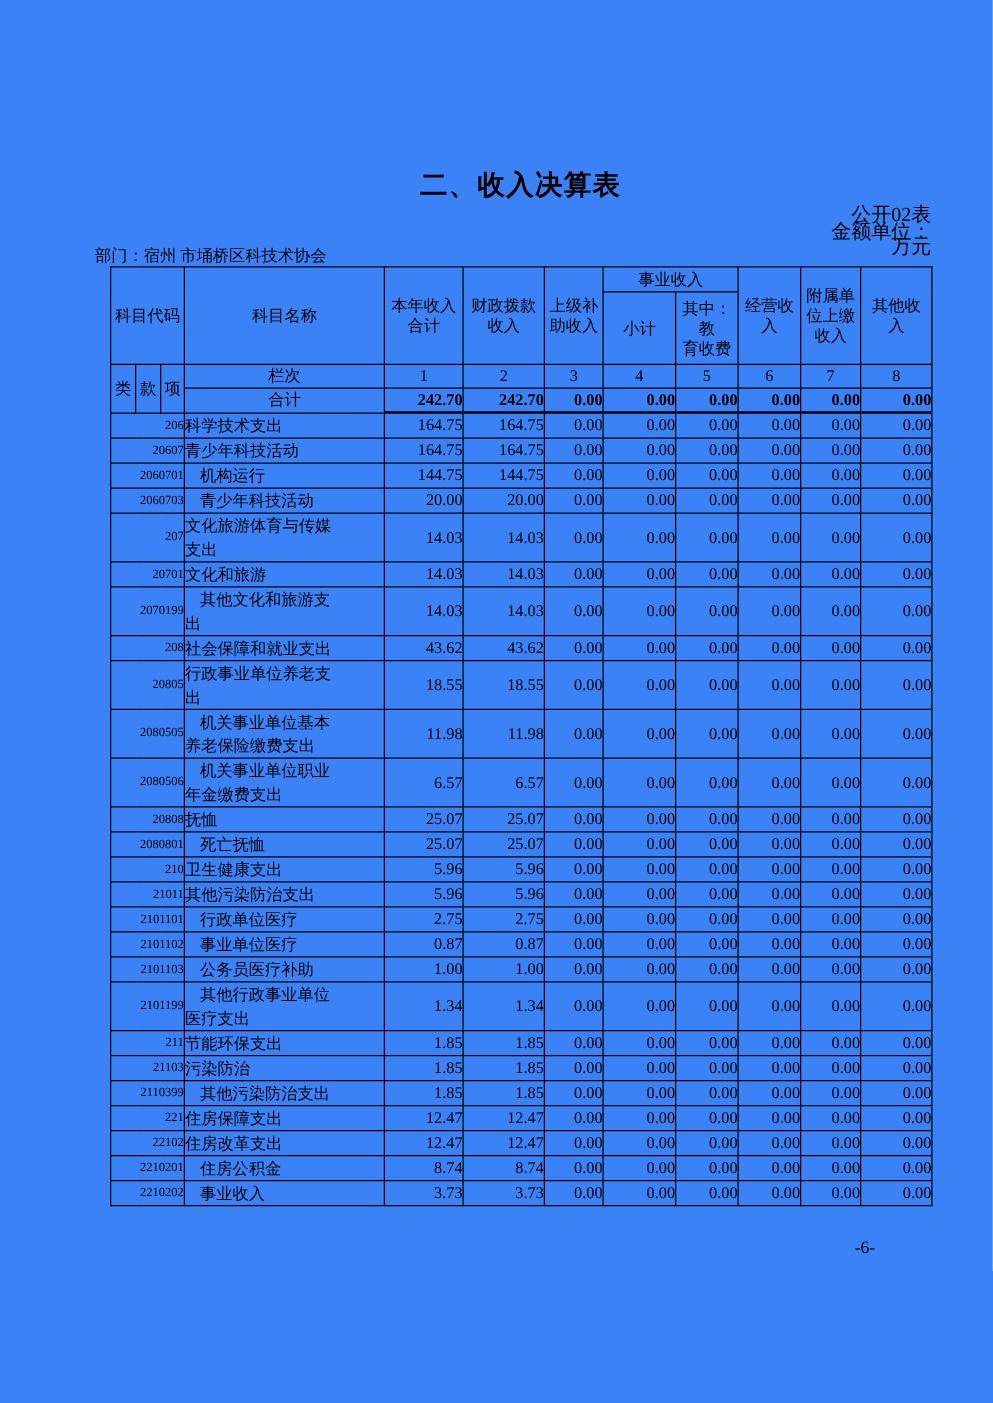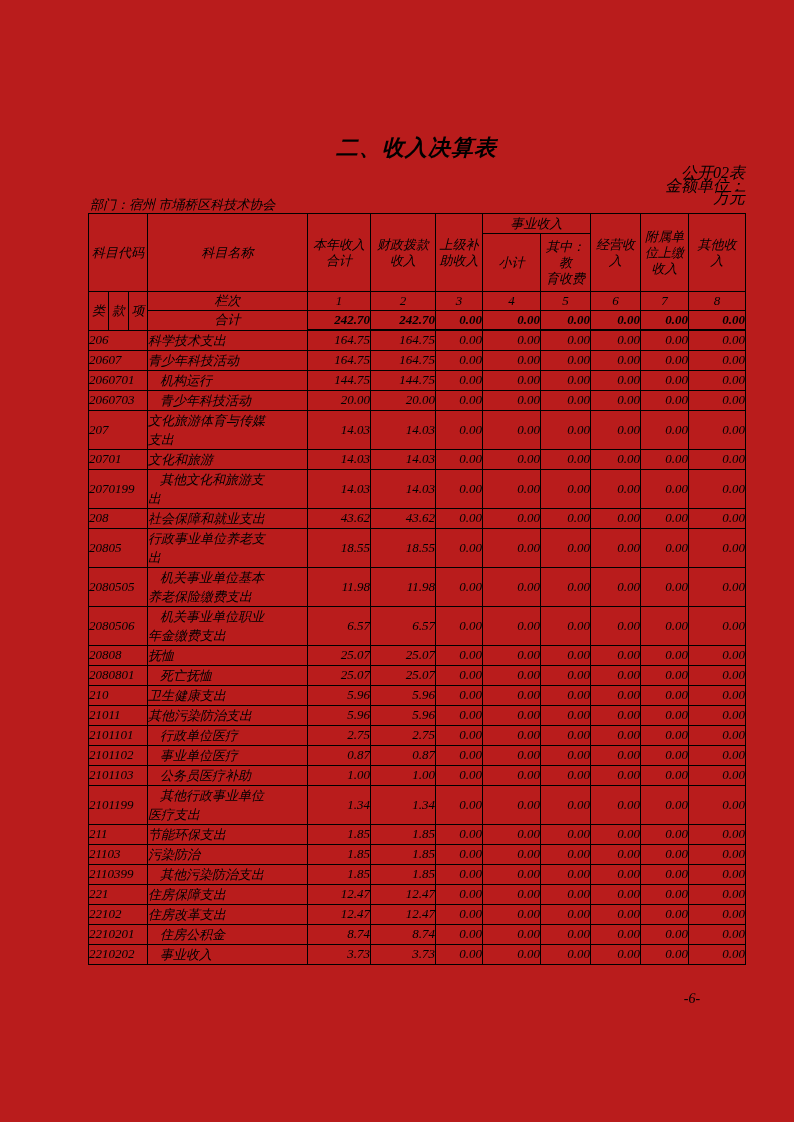--- a/index.html
+++ b/index.html
@@ -3,23 +3,22 @@
 <meta charset="utf-8">
 <style>
   * { box-sizing: border-box; }
   html, body { margin: 0; padding: 0; }
   body { background: #fff; font-family: "Liberation Serif", "DejaVu Serif", serif; color: #111; }
 
   .page {
     position: relative;
     width: 794px;
     height: 1122px;
-    background: #b91c1c;
+    background: #3b82f6;
     overflow: hidden;
-    font-style: italic;
   }
 
   .doc-title {
     position: absolute;
     top: 133px;
     left: 88px;
     width: 657px;
     text-align: center;
     font-family: "Liberation Sans", "DejaVu Sans", sans-serif;
     font-weight: bold;
@@ -33,21 +32,21 @@
     top: 167px;
     right: 49px;
     text-align: right;
     font-size: 16px;
     line-height: 12.5px;
     color: #000;
   }
 
   .department {
     position: absolute;
-    left: 90px;
+    left: 76px;
     top: 196px;
     font-size: 13px;
     color: #000;
   }
 
   .table-wrap {
     position: absolute;
     left: 88px;
     top: 213px;
     width: 658px;
@@ -74,23 +73,23 @@
     white-space: pre-line;
     line-height: 16px;
   }
   tr.lanci-row { height: 19px; }
   tr.lanci-row td { text-align: center; line-height: 18px; }
   tr.total-row { height: 19px; }
   tr.total-row td { line-height: 18px; }
   .center { text-align: center; }
 
   td.code {
-    text-align: left;
+    text-align: right;
     padding-left: 2px;
-    font-size: 13px;
+    font-size: 10px;
   }
   td.name {
     text-align: left;
     padding-left: 2px;
     white-space: pre-line;
     line-height: 19px;
   }
   td.name.indent { text-indent: 12px; }
   td.num {
     text-align: right;

